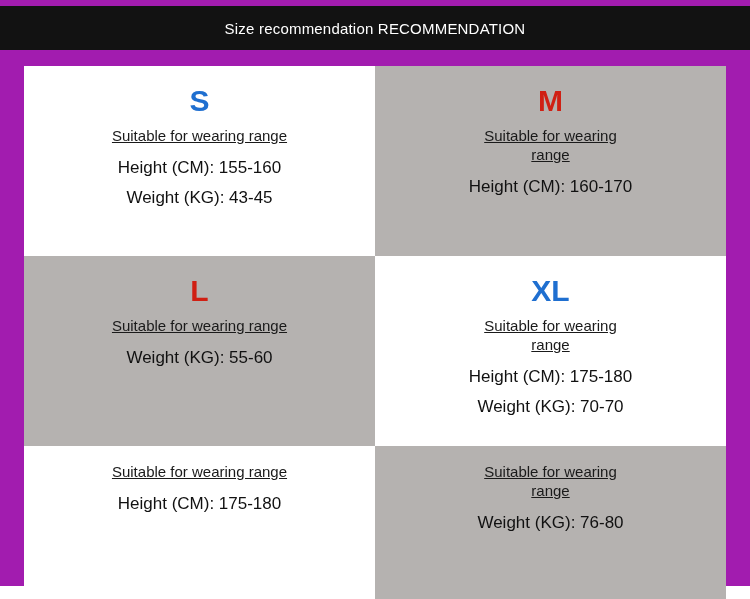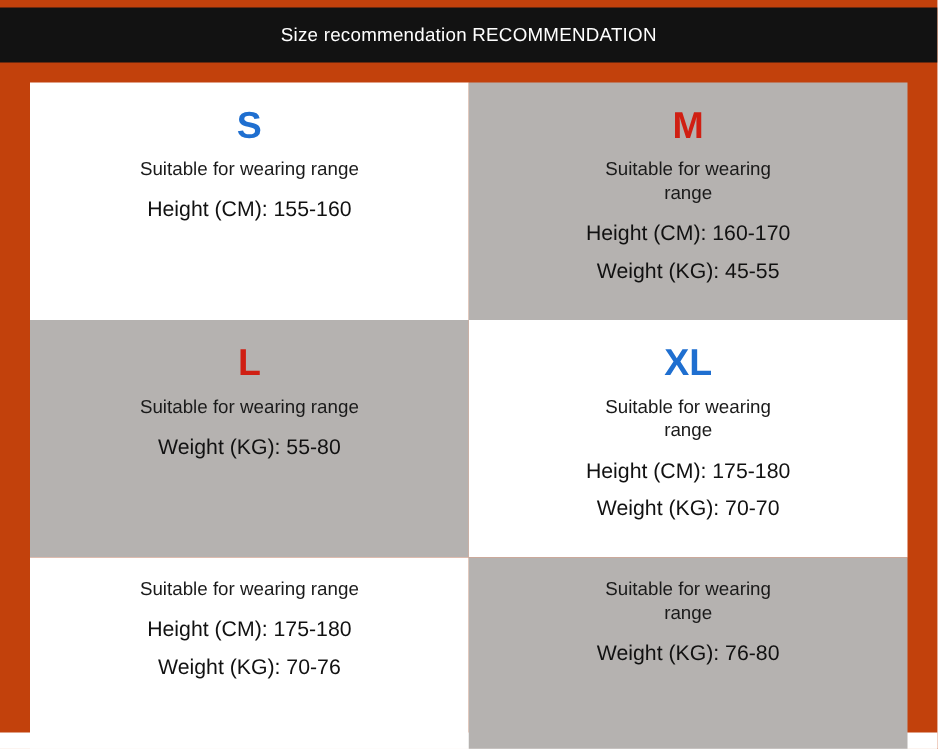--- a/index.html
+++ b/index.html
@@ -10,21 +10,21 @@
   body {
     width: 750px;
     height: 599px;
     font-family: "Liberation Sans", sans-serif;
     overflow: hidden;
   }
   .page {
     position: relative;
     width: 750px;
     height: 586px;
-    background: #c2410c;
+    background: #a21caf;
   }
   .banner {
     position: absolute;
     left: 0;
     top: 6px;
     width: 750px;
     height: 44px;
     background: #121212;
     display: flex;
     align-items: center;
@@ -67,20 +67,21 @@
   .size-label.blue { color: #1f6fd0; }
   .size-label.red  { color: #d01f13; }
 
   .subtitle {
     font-size: 15px;
     color: #1a1a1a;
     text-align: center;
     line-height: 19px;
     max-width: 200px;
     margin-bottom: 8px;
+    text-decoration: underline;
   }
   .subtitle.narrow { max-width: 150px; }
 
   .spec {
     font-size: 17px;
     color: #111111;
     line-height: 30px;
     text-align: right;
   }
 </style>
@@ -92,46 +93,45 @@
   <div class="banner">
     <span class="banner-text">Size recommendation RECOMMENDATION</span>
   </div>
 
   <div class="grid">
 
     <div class="cell light">
       <div class="size-label blue">S</div>
       <div class="subtitle">Suitable for wearing range</div>
       <div class="spec">Height (CM): 155-160</div>
+      <div class="spec">Weight (KG): 43-45</div>
     </div>
 
     <div class="cell dark">
       <div class="size-label red">M</div>
       <div class="subtitle narrow">Suitable for wearing range</div>
       <div class="spec">Height (CM): 160-170</div>
-      <div class="spec">Weight (KG): 45-55</div>
     </div>
 
     <div class="cell dark">
       <div class="size-label red">L</div>
       <div class="subtitle">Suitable for wearing range</div>
-      <div class="spec">Weight (KG): 55-80</div>
+      <div class="spec">Weight (KG): 55-60</div>
     </div>
 
     <div class="cell light">
       <div class="size-label blue">XL</div>
       <div class="subtitle narrow">Suitable for wearing range</div>
       <div class="spec">Height (CM): 175-180</div>
       <div class="spec">Weight (KG): 70-70</div>
     </div>
 
     <div class="cell light">
       <div class="subtitle">Suitable for wearing range</div>
       <div class="spec">Height (CM): 175-180</div>
-      <div class="spec">Weight (KG): 70-76</div>
     </div>
 
     <div class="cell dark">
       <div class="subtitle narrow">Suitable for wearing range</div>
       <div class="spec">Weight (KG): 76-80</div>
     </div>
 
   </div>
 </div>
 

